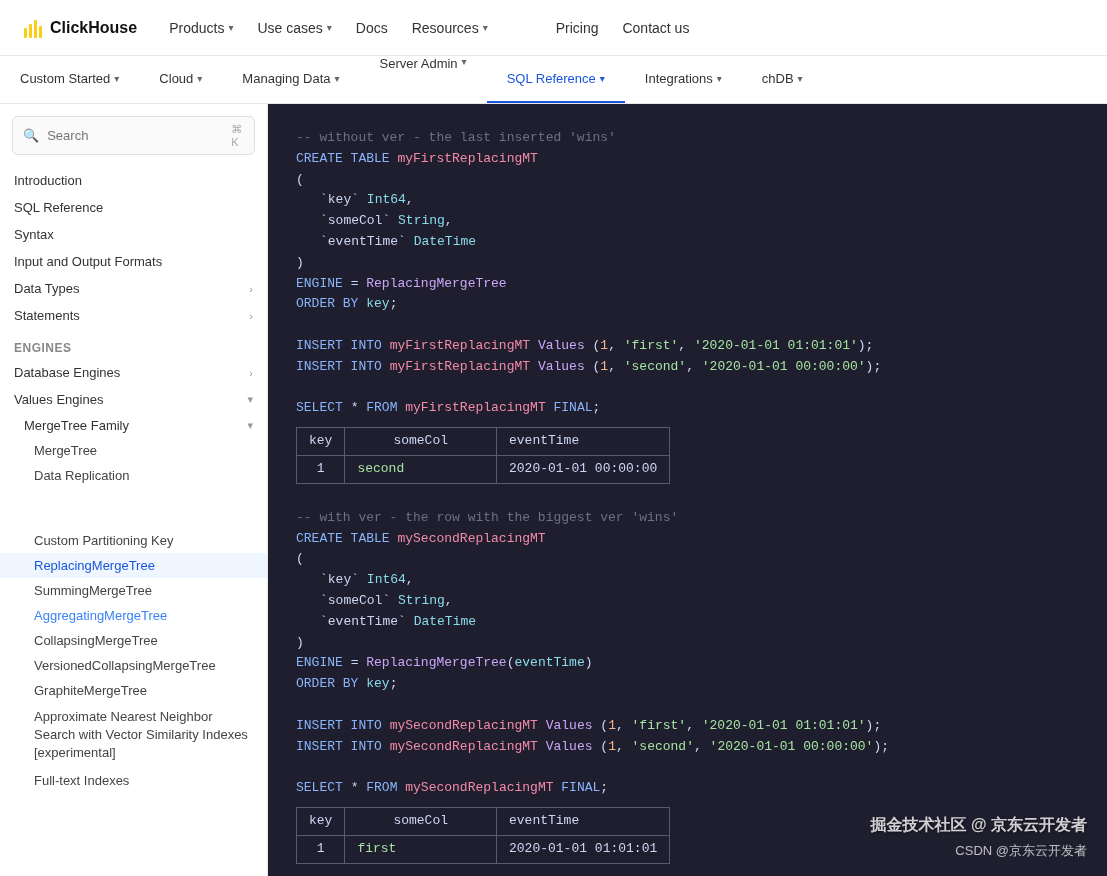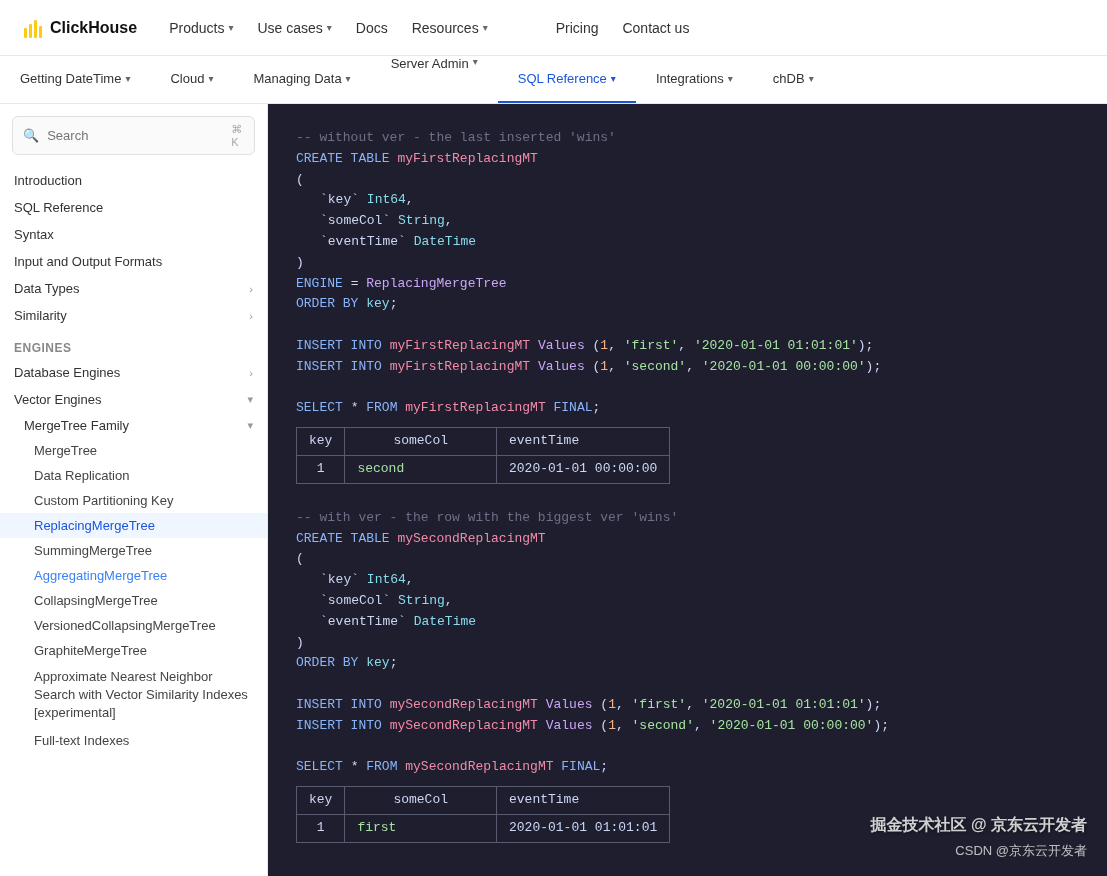--- a/index.html
+++ b/index.html
@@ -38,21 +38,21 @@
       <span>Pricing</span>
     </div>
     <div style="display:flex;align-items:center;gap:4px;cursor:pointer;font-size:14px;color:#333;padding:4px 0;">
       <span>Contact us</span>
     </div>
   </div>
 </nav>
 
 <nav style="display:flex;align-items:center;height:48px;border-bottom:1px solid #e8e8e8;overflow-x:auto;">
   <div style="display:flex;align-items:center;gap:4px;height:100%;padding:0 20px;cursor:pointer;font-size:13px;color:#333;white-space:nowrap;border-bottom:2px solid transparent;">
-    <span>Getting DateTime</span>
+    <span>Custom Started</span>
     <span style="font-size:10px;color:#666;">▾</span>
   </div>
   <div style="display:flex;align-items:center;gap:4px;height:100%;padding:0 20px;cursor:pointer;font-size:13px;color:#333;white-space:nowrap;border-bottom:2px solid transparent;">
     <span>Cloud</span>
     <span style="font-size:10px;color:#666;">▾</span>
   </div>
   <div style="display:flex;align-items:center;gap:4px;height:100%;padding:0 20px;cursor:pointer;font-size:13px;color:#333;white-space:nowrap;border-bottom:2px solid transparent;">
     <span>Managing Data</span>
     <span style="font-size:10px;color:#666;">▾</span>
   </div>
@@ -94,44 +94,44 @@
       <span>Syntax</span>
     </div>
     <div style="padding:6px 14px;cursor:pointer;font-size:13px;color:#333;">
       <span>Input and Output Formats</span>
     </div>
     <div style="display:flex;align-items:center;padding:6px 14px;cursor:pointer;font-size:13px;color:#333;">
       <span>Data Types</span>
       <span style="margin-left:auto;font-size:11px;color:#999;">›</span>
     </div>
     <div style="display:flex;align-items:center;padding:6px 14px;cursor:pointer;font-size:13px;color:#333;">
-      <span>Similarity</span>
+      <span>Statements</span>
       <span style="margin-left:auto;font-size:11px;color:#999;">›</span>
     </div>
 
     <div style="font-size:12px;font-weight:600;color:#888;padding:12px 14px 4px;text-transform:uppercase;letter-spacing:0.04em;">Engines</div>
 
     <div style="display:flex;align-items:center;padding:6px 14px;cursor:pointer;font-size:13px;color:#333;">
       <span>Database Engines</span>
       <span style="margin-left:auto;font-size:11px;color:#999;">›</span>
     </div>
 
     <div style="display:flex;align-items:center;padding:6px 14px;cursor:pointer;font-size:13px;color:#333;font-weight:500;">
-      <span>Vector Engines</span>
+      <span>Values Engines</span>
       <span style="margin-left:auto;font-size:11px;color:#999;">▾</span>
     </div>
 
     <div style="display:flex;align-items:center;padding:5px 14px 5px 24px;cursor:pointer;font-size:13px;color:#333;font-weight:500;">
       <span>MergeTree Family</span>
       <span style="margin-left:auto;font-size:11px;color:#999;">▾</span>
     </div>
 
     <div style="padding:5px 14px 5px 34px;cursor:pointer;font-size:13px;color:#444;">MergeTree</div>
     <div style="padding:5px 14px 5px 34px;cursor:pointer;font-size:13px;color:#444;">Data Replication</div>
-    <div style="padding:5px 28px 5px 34px;cursor:pointer;font-size:13px;color:#444;">Custom Partitioning Key</div>
+    <div style="padding:5px 28px 5px 34px;cursor:pointer;font-size:13px;color:#444;margin-top:40px;">Custom Partitioning Key</div>
     <div style="padding:5px 14px 5px 34px;cursor:pointer;font-size:13px;color:#1a56db;font-weight:500;background:#eff6ff;">ReplacingMergeTree</div>
     <div style="padding:5px 14px 5px 34px;cursor:pointer;font-size:13px;color:#444;">SummingMergeTree</div>
     <div style="padding:5px 14px 5px 34px;cursor:pointer;font-size:13px;color:#3b82f6;">AggregatingMergeTree</div>
     <div style="padding:5px 14px 5px 34px;cursor:pointer;font-size:13px;color:#444;">CollapsingMergeTree</div>
     <div style="padding:5px 14px 5px 34px;cursor:pointer;font-size:13px;color:#444;">VersionedCollapsingMergeTree</div>
     <div style="padding:5px 14px 5px 34px;cursor:pointer;font-size:13px;color:#444;">GraphiteMergeTree</div>
     <div style="padding:5px 14px 5px 34px;cursor:pointer;font-size:13px;color:#444;line-height:1.4;">Approximate Nearest Neighbor Search with Vector Similarity Indexes [experimental]</div>
     <div style="padding:5px 14px 5px 34px;cursor:pointer;font-size:13px;color:#444;">Full-text Indexes</div>
   </aside>
 
@@ -222,20 +222,25 @@
         <div style="padding-left:24px;">
           <span style="color:#cdd6f4;">`someCol`</span>
           <span style="color:#89dceb;"> String</span><span style="color:#cdd6f4;">,</span>
         </div>
         <div style="padding-left:24px;">
           <span style="color:#cdd6f4;">`eventTime`</span>
           <span style="color:#89dceb;"> DateTime</span>
         </div>
         <div style="color:#cdd6f4;">)</div>
         <div>
+          <span style="color:#89b4fa;">ENGINE</span>
+          <span style="color:#cdd6f4;"> = </span>
+          <span style="color:#cba6f7;">ReplacingMergeTree</span><span style="color:#cdd6f4;">(</span><span style="color:#89dceb;">eventTime</span><span style="color:#cdd6f4;">)</span>
+        </div>
+        <div>
           <span style="color:#89b4fa;">ORDER BY</span>
           <span style="color:#89dceb;"> key</span><span style="color:#cdd6f4;">;</span>
         </div>
         <br>
         <div>
           <span style="color:#89b4fa;">INSERT INTO</span>
           <span style="color:#f38ba8;"> mySecondReplacingMT</span>
           <span style="color:#cba6f7;"> Values</span>
           <span style="color:#cdd6f4;"> (</span><span style="color:#fab387;">1</span><span style="color:#cdd6f4;">, </span><span style="color:#a6e3a1;">'first'</span><span style="color:#cdd6f4;">, </span><span style="color:#a6e3a1;">'2020-01-01 01:01:01'</span><span style="color:#cdd6f4;">);</span>
         </div>

